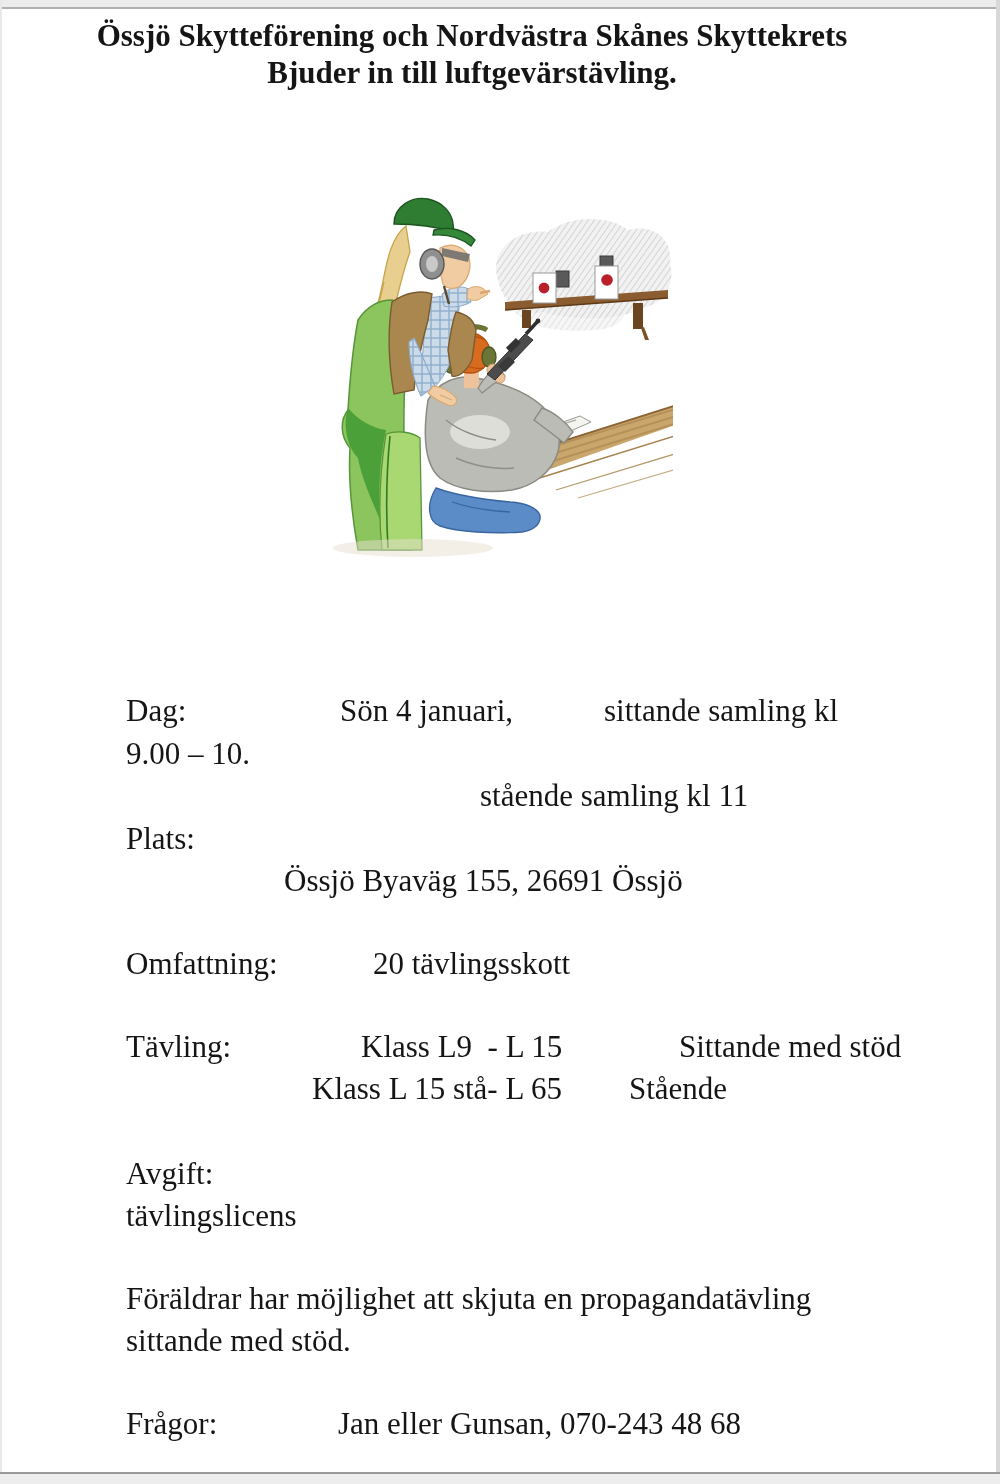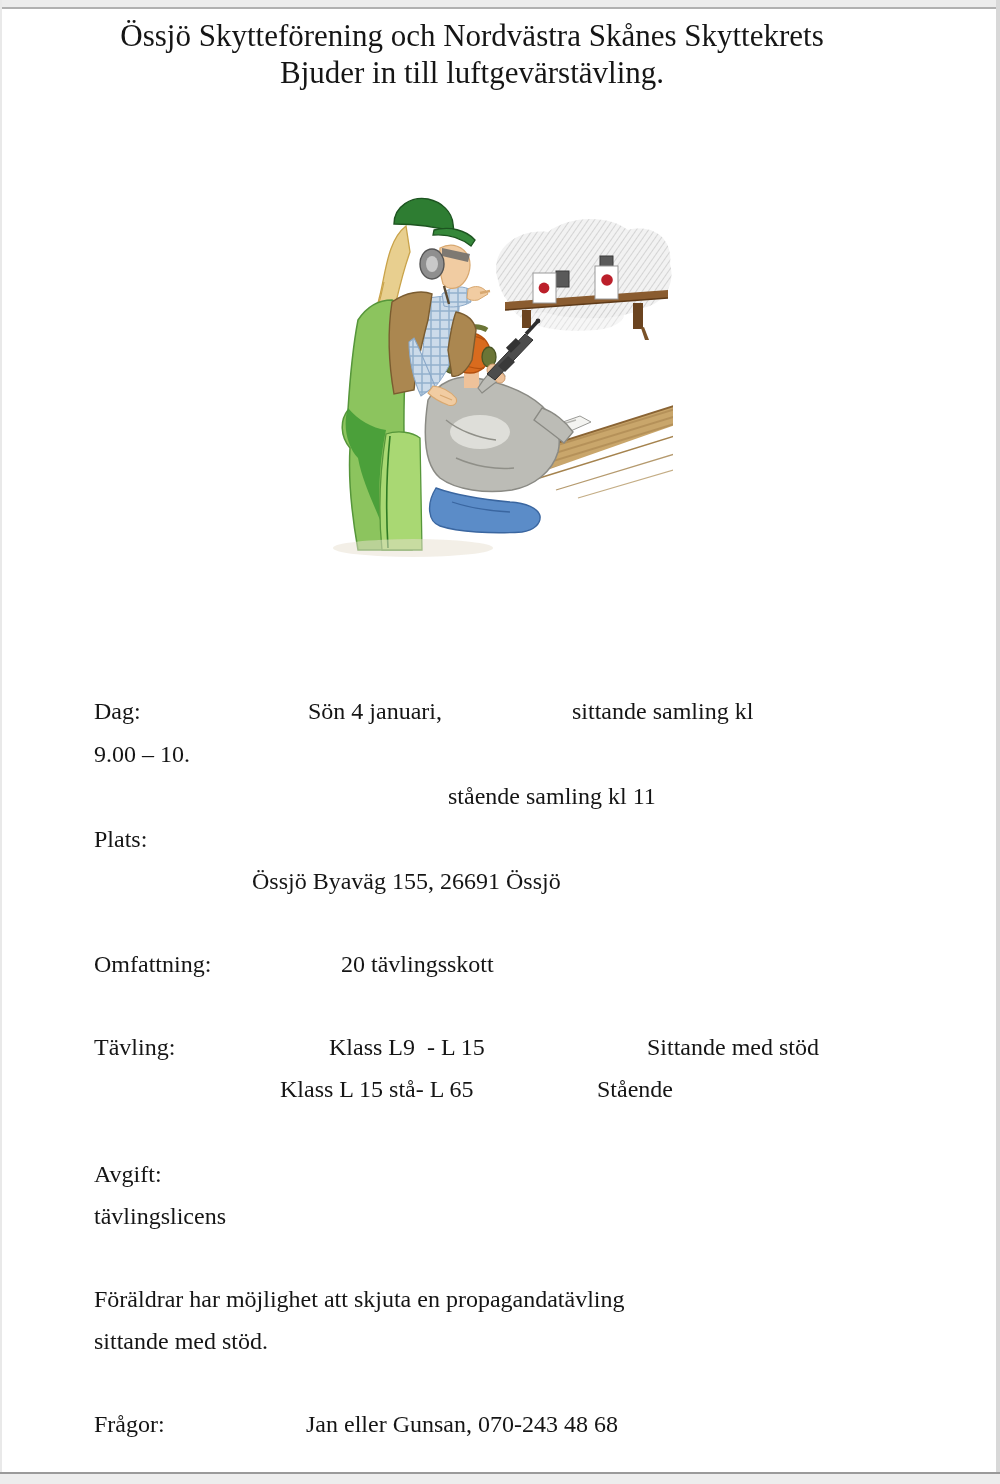--- a/index.html
+++ b/index.html
@@ -12,27 +12,28 @@
     color:#151515;
   }
   
   .edge-top{position:absolute;left:0;top:0;width:1000px;height:7px;background:#ececec;border-bottom:2px solid #b0b0b0;}
   .edge-bottom{position:absolute;left:0;top:1472px;width:1000px;height:12px;background:#ededed;border-top:2px solid #9a9a9a;}
   .edge-right{position:absolute;right:0;top:0;width:4px;height:1484px;background:#d8d8d8;}
   .edge-left{position:absolute;left:0;top:0;width:2px;height:1484px;background:#e9e9e9;}
 
   .title{
     position:absolute;left:0;top:17px;width:944px;
-    text-align:center;font-weight:normal;font-size:31px;line-height:37px;
+    text-align:center;font-weight:bold;font-size:31px;line-height:37px;
     white-space:pre;
   }
   .txt{
     position:absolute;
-    font-size:24px;line-height:36px;
+    font-size:31px;line-height:36px;
     white-space:pre;
+    margin-left:32px;
   }
   .illu{position:absolute;left:328px;top:190px;width:345px;height:368px;}
 </style>
 </head>
 <body>
 
 <div class="page">
 
   <div class="edge-top"></div>
   <div class="edge-left"></div>

